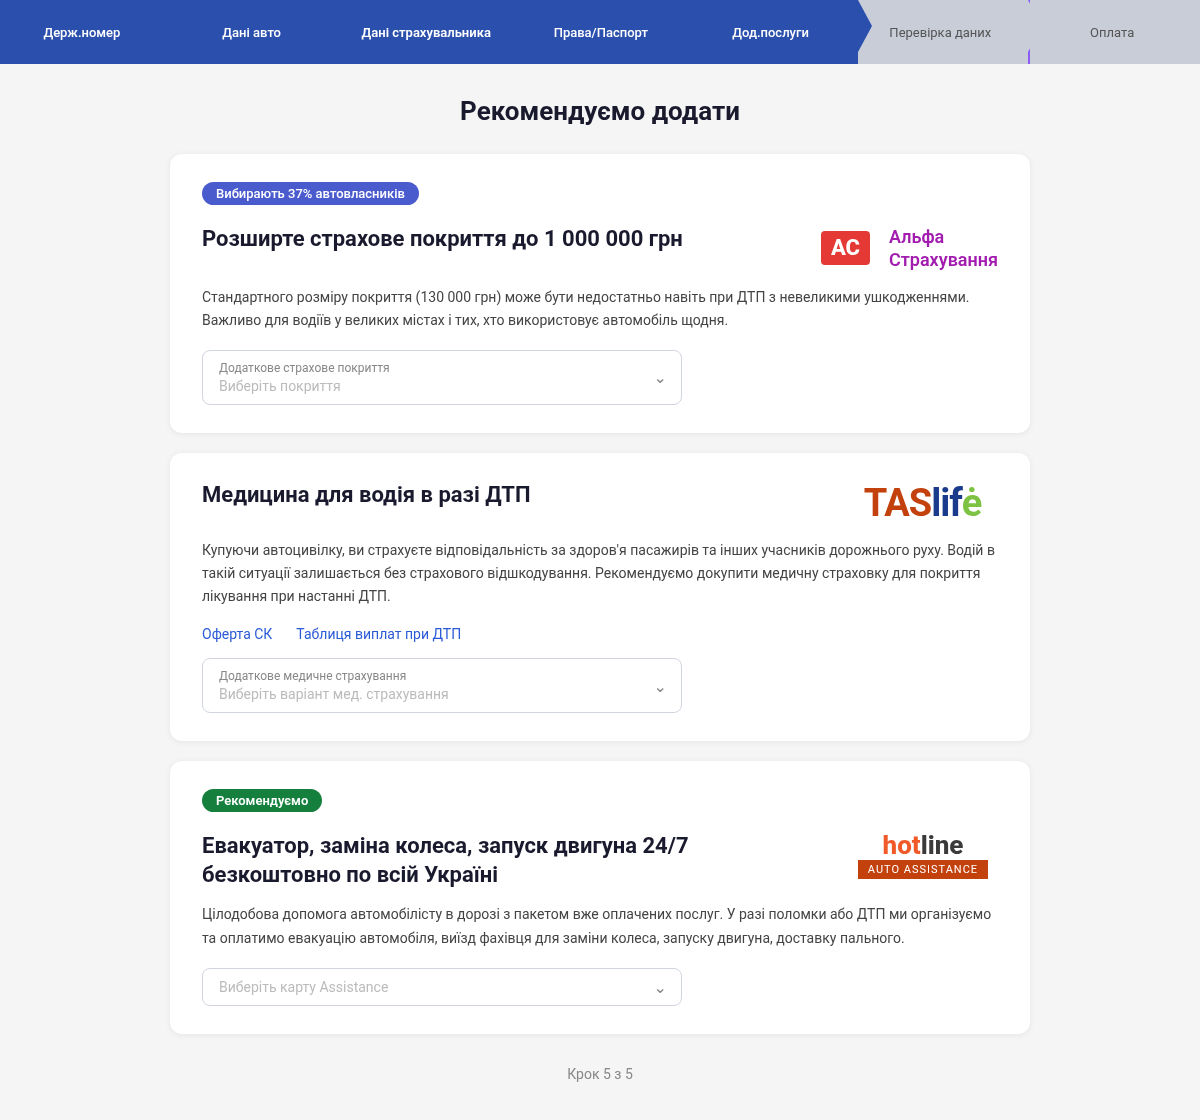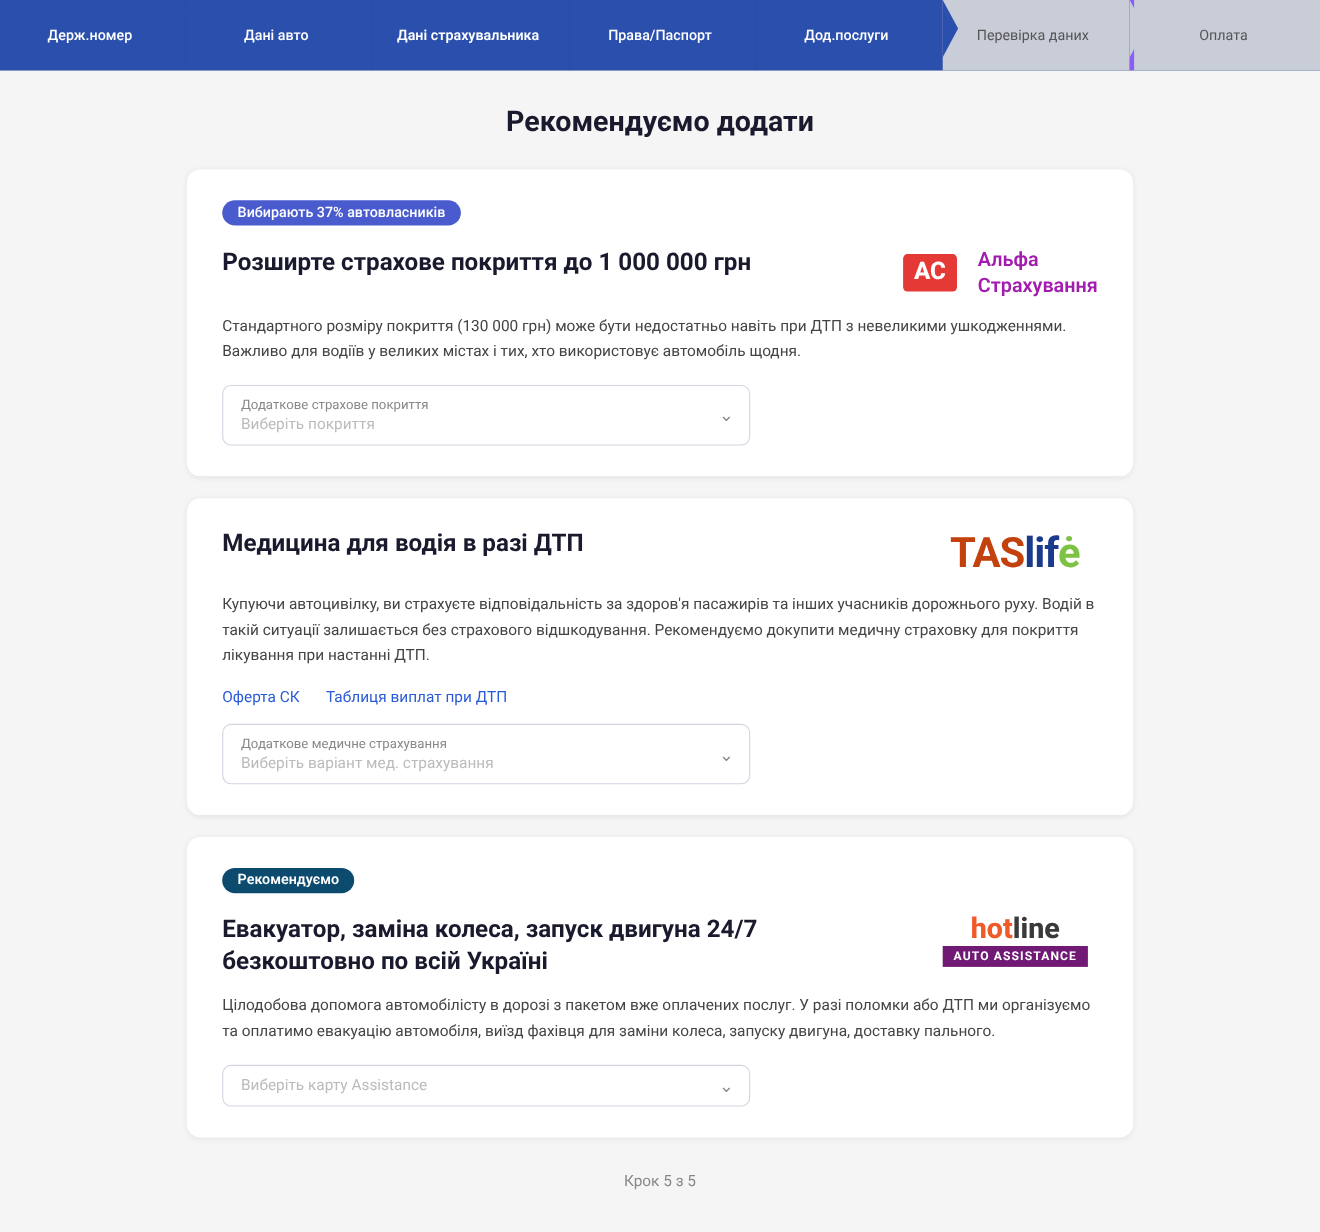--- a/index.html
+++ b/index.html
@@ -120,21 +120,21 @@
       color: #fff;
       border-radius: 20px;
       padding: 4px 14px;
       font-size: 13px;
       font-weight: 500;
       margin-bottom: 12px;
     }
 
     .badge-recommend {
       display: inline-block;
-      background: #0c4a6e;
+      background: #15803d;
       color: #fff;
       border-radius: 20px;
       padding: 4px 14px;
       font-size: 13px;
       font-weight: 600;
       margin-bottom: 12px;
     }
 
     .card-description {
       font-size: 14px;
@@ -236,24 +236,24 @@
 
     .hotline-hot {
       color: #f05a28;
     }
 
     .hotline-line {
       color: #3a3a3a;
     }
 
     .hotline-bottom {
-      background: #701a75;
+      background: #c2410c;
       color: #fff;
       font-size: 11px;
-      font-weight: 700;
+      font-weight: 400;
       padding: 3px 10px;
       letter-spacing: 1px;
       margin-top: 2px;
       width: 100%;
       text-align: right;
     }
   </style>
 </head>
 <body>
 
@@ -269,21 +269,21 @@
   </div>
   <div class="breadcrumb-item active">
     <span>Права/Паспорт</span>
   </div>
   <div class="breadcrumb-item active">
     <span>Дод.послуги</span>
   </div>
   <div class="breadcrumb-item inactive">
     <span>Перевірка даних</span>
   </div>
-  <div class="breadcrumb-item inactive" style="border-left: 4px solid #8b5cf6;">
+  <div class="breadcrumb-item inactive" style="border-left: 2px solid #8b5cf6;">
     <span>Оплата</span>
   </div>
 </nav>
 
 <div class="main-content">
 
   <h1 class="page-title">Рекомендуємо додати</h1>
 
   <div class="card">
     <div style="margin-bottom:8px;">

